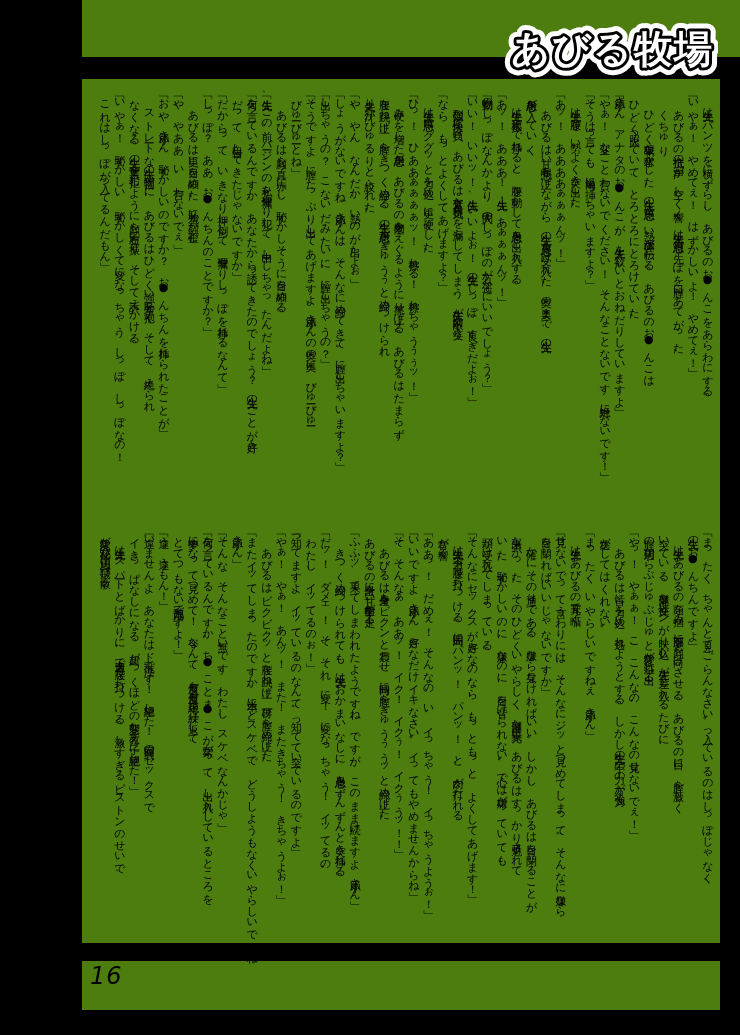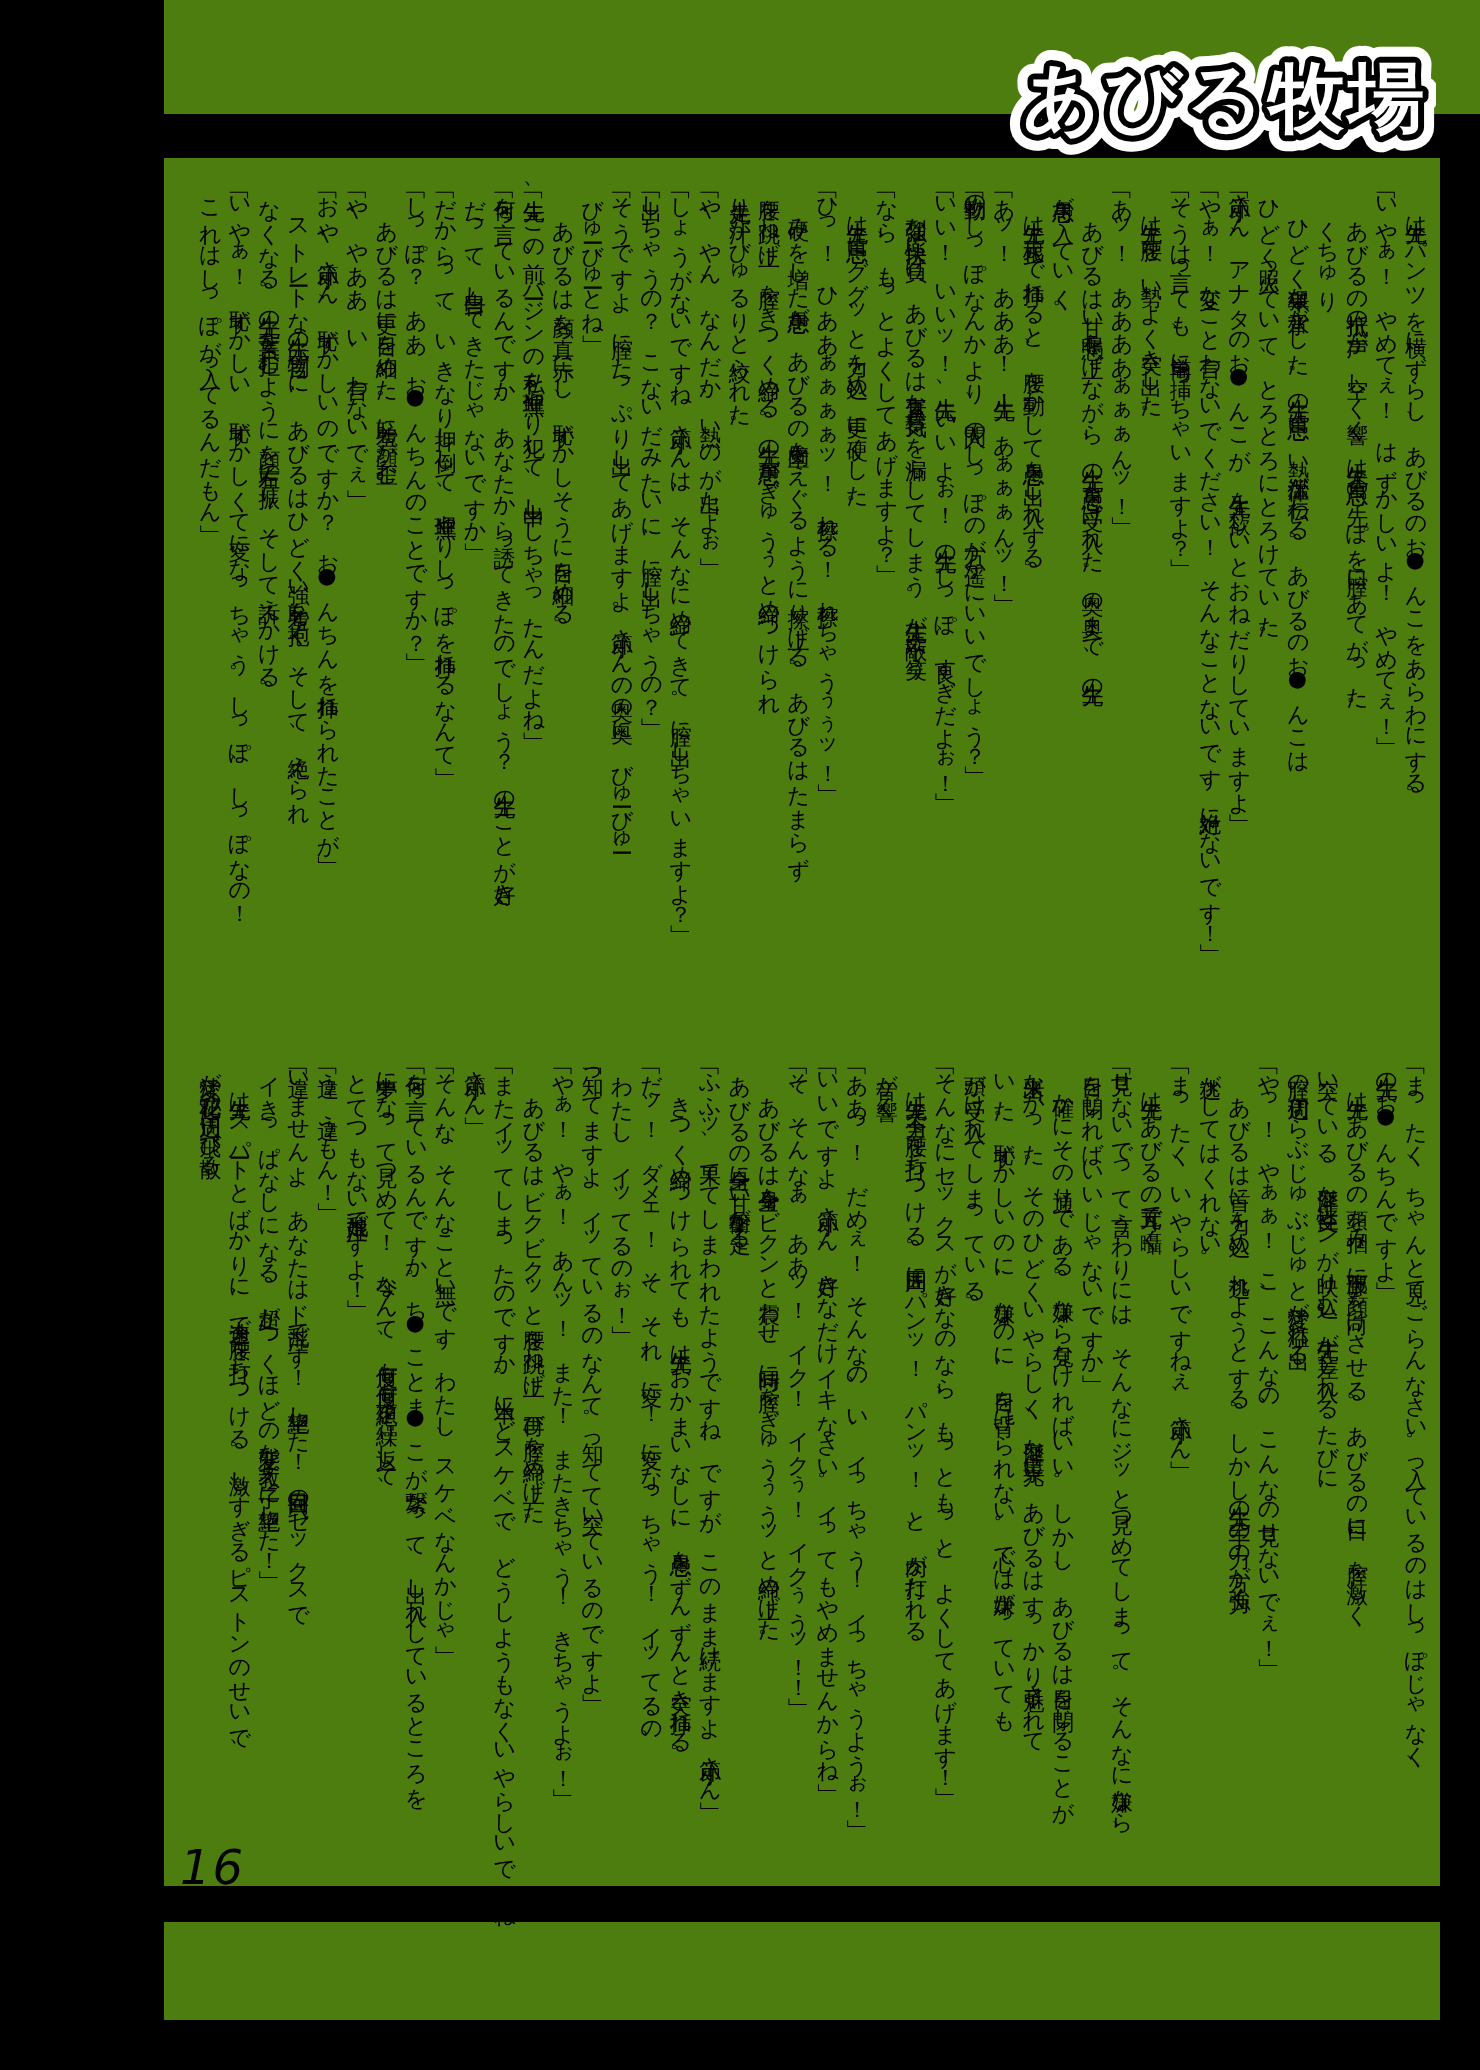--- a/index.html
+++ b/index.html
@@ -21,21 +21,21 @@
 
   
   .vblock { position:absolute; right:26px; width:620px; height:420px;
             writing-mode:vertical-rl; text-orientation:mixed;
             font-size:11px; line-height:14.7px; letter-spacing:-0.85px;
             color:#000; font-family:"DejaVu Sans",sans-serif; }
   .vblock p { margin:0; white-space:nowrap; }
   .block-top { top:92px; }
   .block-bottom { top:530px; }
 
-  .page-num { position:absolute; left:90px; top:920px; font-size:24px;
+  .page-num { position:absolute; left:90px; top:962px; font-size:24px;
               font-style:italic; font-weight:500; color:#000; letter-spacing:1px; }
 </style>
 </head>
 <body>
 
 <div class="page">
 
   <div class="border-left"></div>
   <div class="banner-band"></div>
   <div class="border-right"></div>

